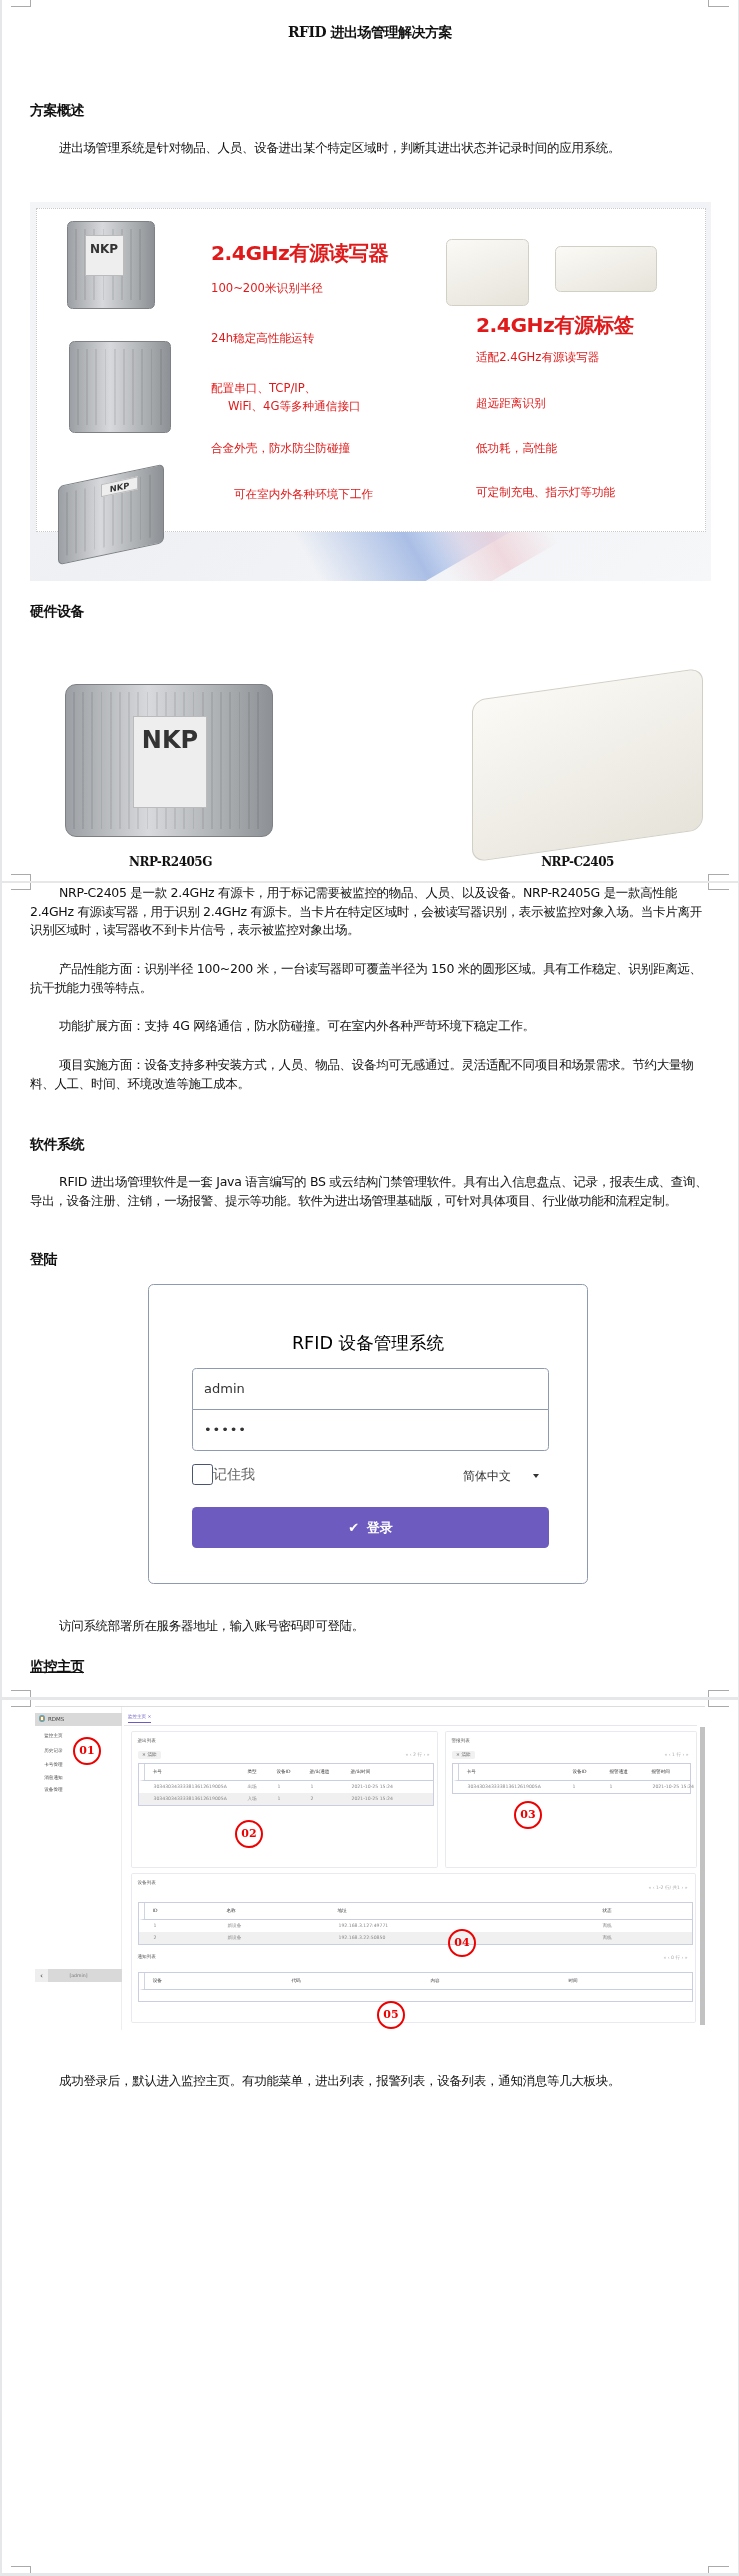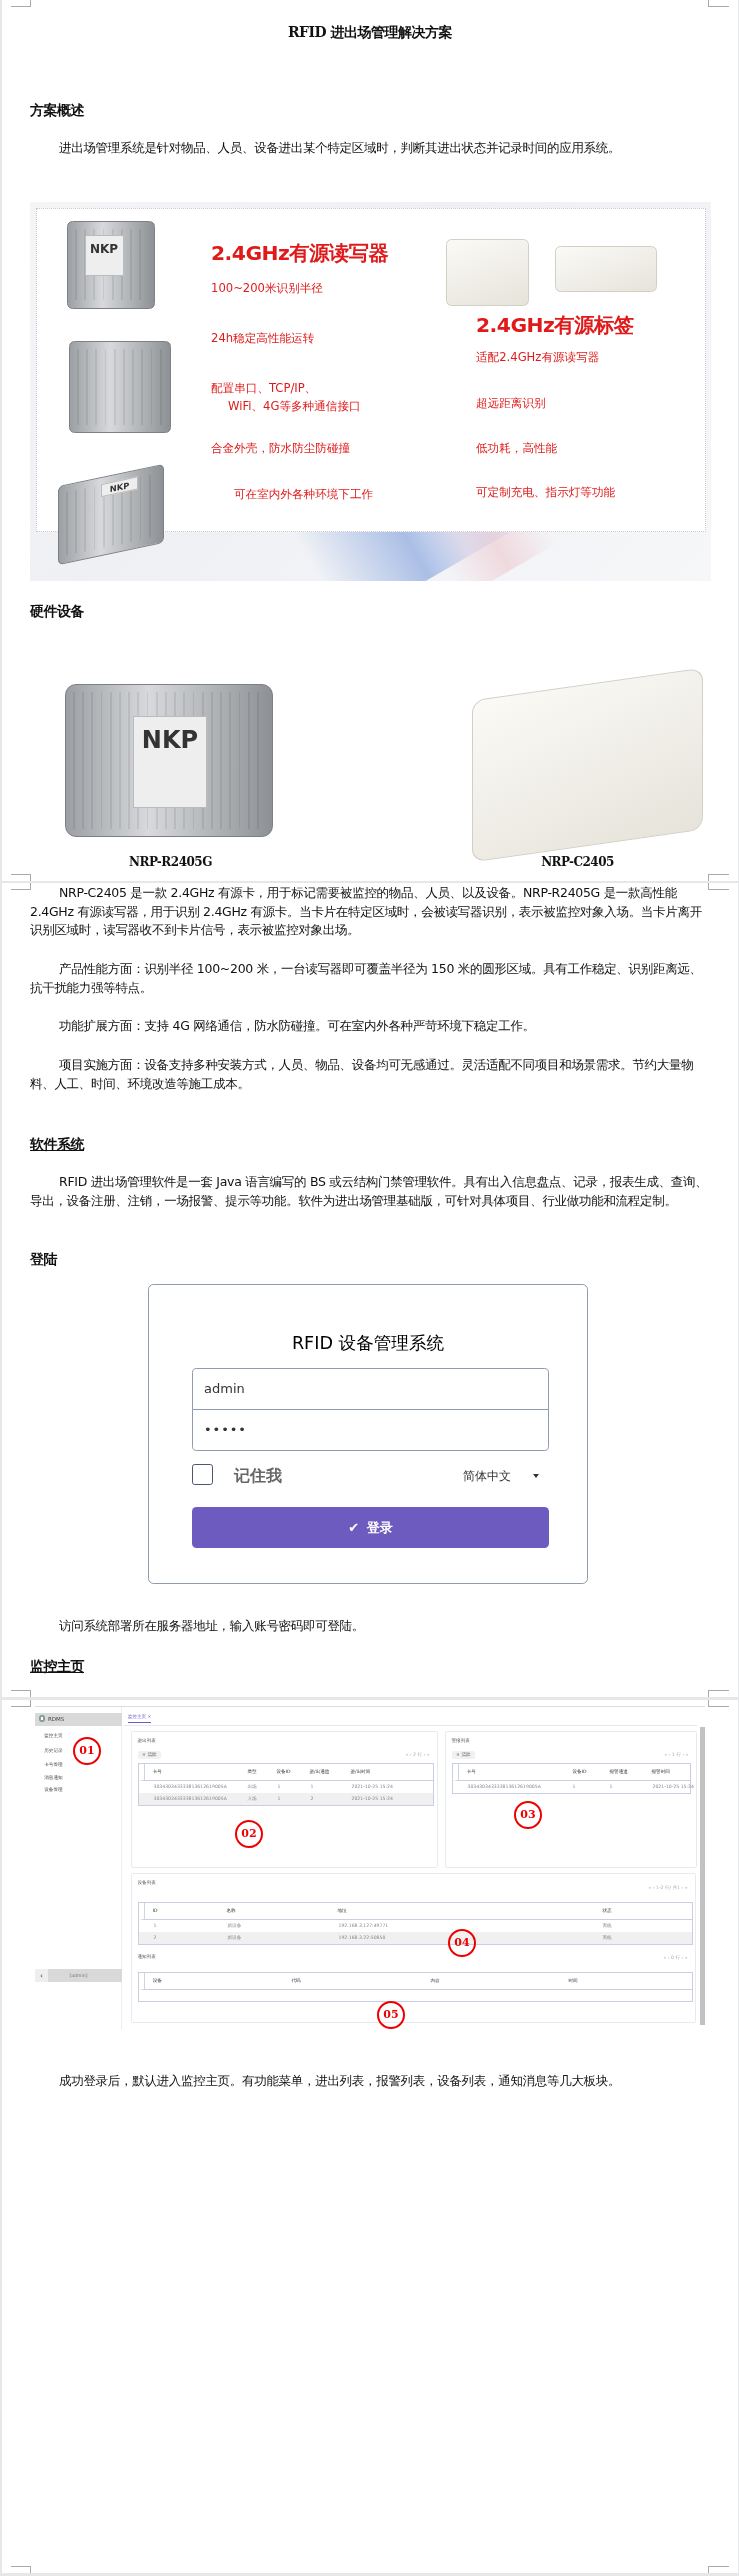--- a/index.html
+++ b/index.html
@@ -37,21 +37,21 @@
   
   .hw-label { font-size: 12px; font-weight: bold; text-align: center; font-family: "DejaVu Serif", serif; letter-spacing: -0.5px; }
 
   
   .login { left: 148px; top: 1284px; width: 440px; height: 300px; border: 1.4px solid #8e9ab0; border-radius: 5.5px; background: #fff; font-family: "DejaVu Sans", sans-serif; }
   .login-title { position: absolute; top: 46px; left: 0; width: 100%; text-align: center; font-size: 17.6px; color: #000000; }
   .login-input { position: absolute; left: 43px; width: 357px; height: 42px; border: 1.4px solid #8e9ab0; padding-left: 11px; font-size: 13px; color: #333; line-height: 39px; background: #fff; font-family: "DejaVu Sans", sans-serif; }
   .login-input.user { top: 83px; border-radius: 4.6px 4.6px 0 0; }
   .login-input.pass { top: 124px; border-radius: 0 0 4.6px 4.6px; letter-spacing: 0.9px; }
   .remember-box { position: absolute; left: 43px; top: 179px; width: 21px; height: 21px; border: 1.4px solid #4a5570; border-radius: 2.8px; }
-  .remember-label { position: absolute; left: 85px; top: 181px; font-size: 16px; color: #666; font-weight: bold; }
+  .remember-label { position: absolute; left: 64px; top: 181px; font-size: 14px; color: #666; }
   .lang { position: absolute; left: 314px; top: 183px; font-size: 12px; color: #333; }
   .lang-caret { position: absolute; left: 384px; top: 189px; width: 0; height: 0; border-left: 3.7px solid transparent; border-right: 3.7px solid transparent; border-top: 4.6px solid #333; }
   .login-btn { position: absolute; left: 43px; top: 222px; width: 357px; height: 41px; background: #6d5bbf; border-radius: 4.6px; color: #fff; text-align: center; line-height: 41px; font-size: 13px; font-weight: bold; }
   .login-btn .check { display: inline-block; margin-right: 7.4px; }
 
   
   .dash { left: 35px; top: 1706px; width: 670px; height: 324px; background: #fff; font-family: "DejaVu Sans", sans-serif; color: #777; font-size: 4.6px; border-top: 0.9px solid #ddd; }
   .dash .side { position: absolute; left: 0; top: 0; width: 87px; height: 100%; border-right: 0.9px solid #eee; }
   .dash .brand { position: absolute; left: 0; top: 5.5px; width: 87px; height: 13px; background: #d9d9d9; font-size: 5.5px; color: #444; line-height: 13px; padding-left: 13px; }
   .dash .brand .logo { position: absolute; left: 3.7px; top: 2.8px; width: 6.5px; height: 6.5px; border-radius: 50%; background: radial-gradient(circle,#fff 25%,#e48a2b 30%,#3fa9d6 70%); }
@@ -145,21 +145,21 @@
 <div class="tagbox abs" style="left:472px;top:684px;width:231px;height:162px;transform:skewY(-8deg);border-radius:13px;"></div>
 
 <div class="abs hw-label" style="left:92px;top:855px;width:157px;">NRP-R2405G</div>
 <div class="abs hw-label" style="left:499px;top:855px;width:157px;">NRP-C2405</div>
 
 <div class="abs para" style="top:884px;">NRP-C2405 是一款 2.4GHz 有源卡，用于标记需要被监控的物品、人员、以及设备。NRP-R2405G 是一款高性能 2.4GHz 有源读写器，用于识别 2.4GHz 有源卡。当卡片在特定区域时，会被读写器识别，表示被监控对象入场。当卡片离开识别区域时，读写器收不到卡片信号，表示被监控对象出场。</div>
 <div class="abs para" style="top:960px;">产品性能方面：识别半径 100~200 米，一台读写器即可覆盖半径为 150 米的圆形区域。具有工作稳定、识别距离远、抗干扰能力强等特点。</div>
 <div class="abs para" style="top:1017px;">功能扩展方面：支持 4G 网络通信，防水防碰撞。可在室内外各种严苛环境下稳定工作。</div>
 <div class="abs para" style="top:1056px;">项目实施方面：设备支持多种安装方式，人员、物品、设备均可无感通过。灵活适配不同项目和场景需求。节约大量物料、人工、时间、环境改造等施工成本。</div>
 
-<div class="abs h2" style="top:1136px;text-decoration:underline;">软件系统</div>
+<div class="abs h2" style="top:1136px;">软件系统</div>
 <div class="abs para" style="top:1173px;">RFID 进出场管理软件是一套 Java 语言编写的 BS 或云结构门禁管理软件。具有出入信息盘点、记录，报表生成、查询、导出，设备注册、注销，一场报警、提示等功能。软件为进出场管理基础版，可针对具体项目、行业做功能和流程定制。</div>
 
 <div class="abs h2" style="top:1251px;">登陆</div>
 
 <div class="abs login">
   <div class="login-title">RFID 设备管理系统</div>
   <div class="login-input user">admin</div>
   <div class="login-input pass">•••••</div>
   <div class="remember-box"></div>
   <div class="remember-label">记住我</div>

